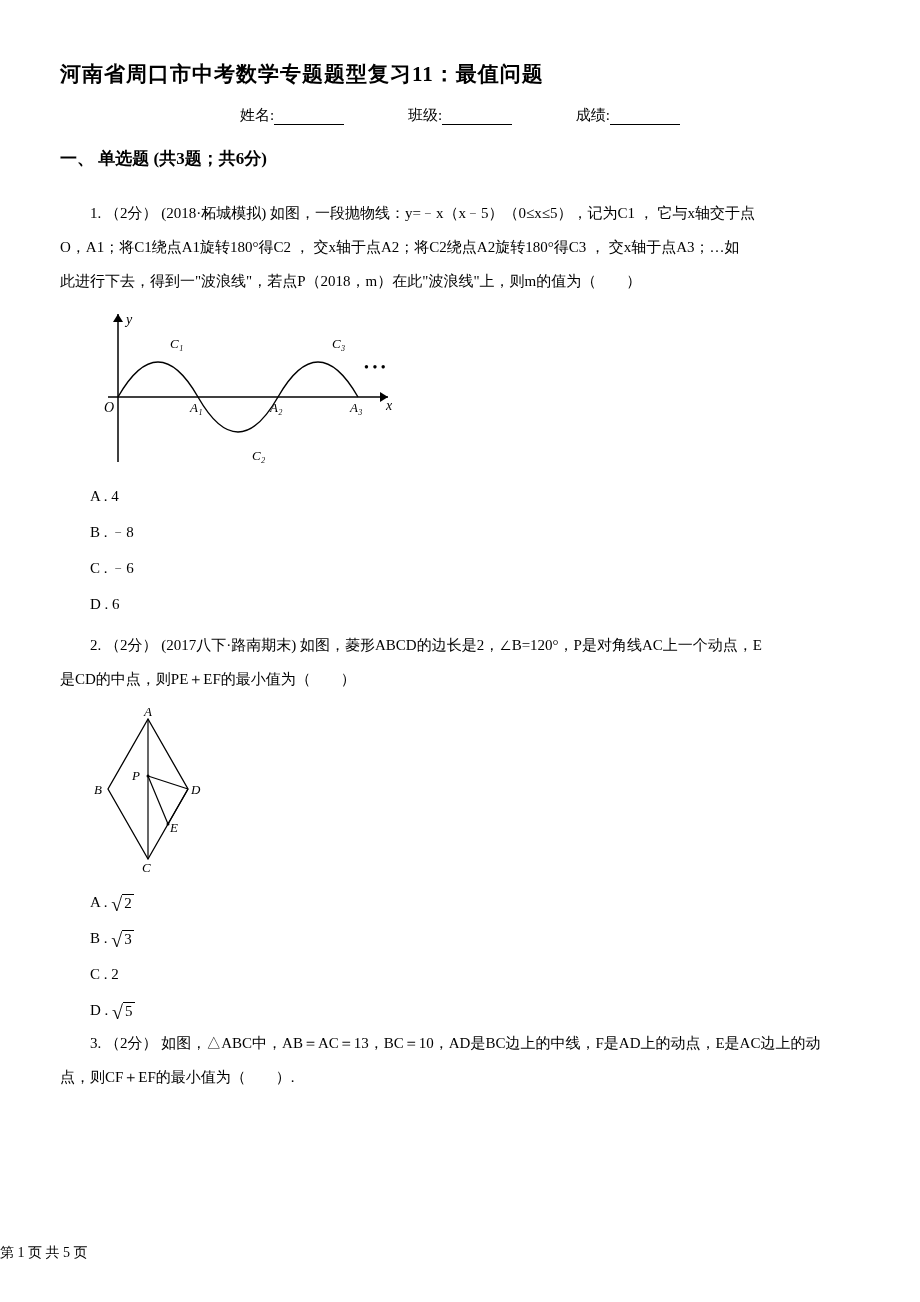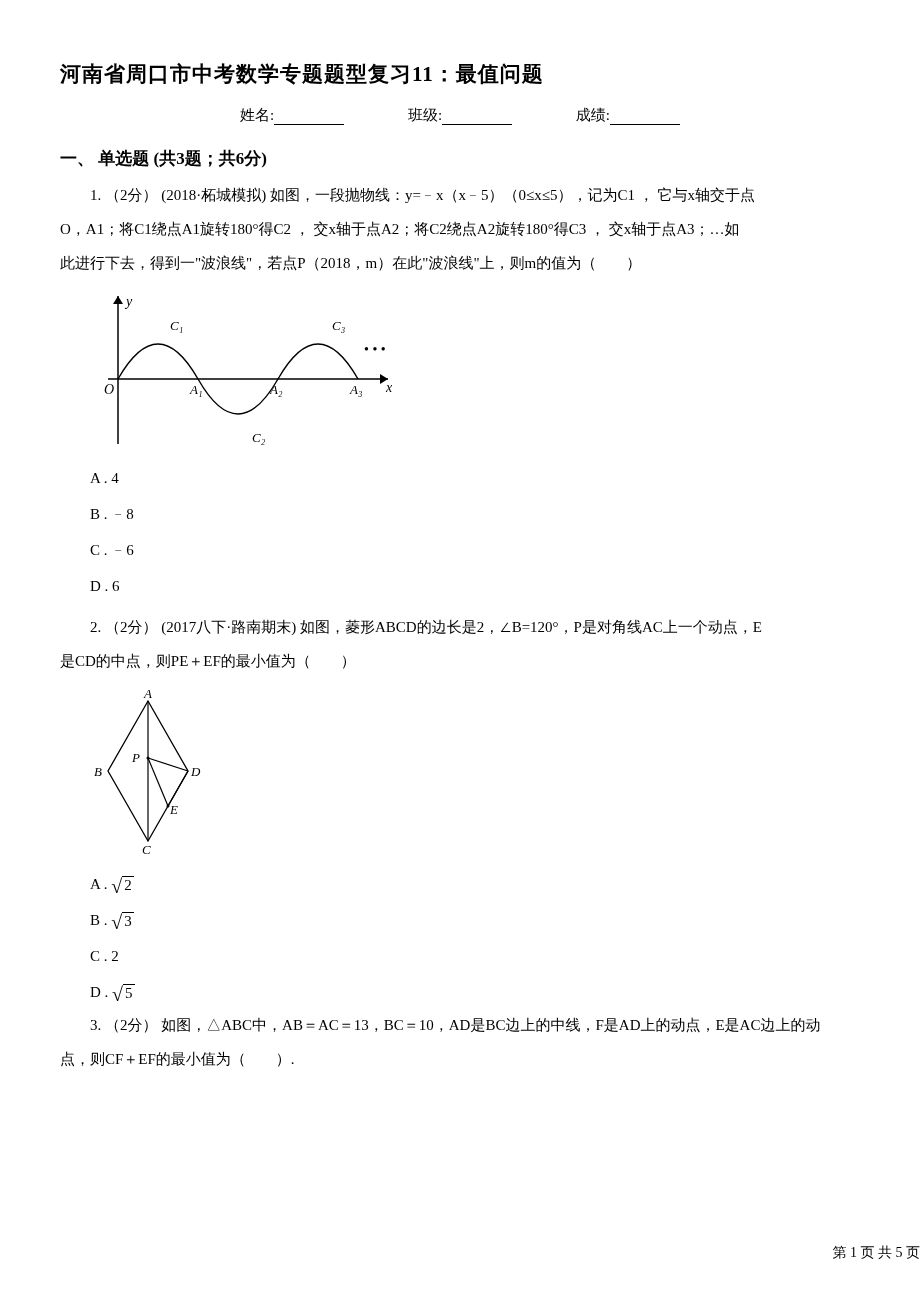--- a/index.html
+++ b/index.html
@@ -23,21 +23,21 @@
     .fields {
       text-align: center;
       font-size: 15px;
       margin-bottom: 22px;
     }
     .fields .field-group { display: inline-block; margin: 0 30px; text-align: center; }
     .blank { display: inline-block; border-bottom: 1px solid #000; width: 70px; height: 16px; vertical-align: bottom; }
     .section-head {
       font-size: 17px;
       font-weight: bold;
-      margin-bottom: 10px;
+      margin-bottom: 28px;
     }
     .question {
       text-indent: 2em;
       line-height: 2.0;
       margin-bottom: 4px;
     }
     .no-indent { text-indent: 0; line-height: 2.0; margin-bottom: 4px; }
     .option { margin-left: 2em; line-height: 2.4; }
     .figure-wave { margin: 6px 0 6px 28px; }
     .figure-rhombus { margin: 10px 0 10px 28px; }
@@ -51,21 +51,21 @@
       font-size: 15px;
       padding: 0 2px;
       line-height: 1.1;
       position: relative;
       top: -2px;
     }
     .pager {
       position: absolute;
       bottom: 40px;
       left: 0; right: 0;
-      text-align: right;
+      text-align: left;
       font-size: 14px;
     }
     svg { display: block; }
   </style>
 </head>
 <body>
 
 <div class="title">河南省周口市中考数学专题题型复习11：最值问题</div>
 
 <div class="fields">

